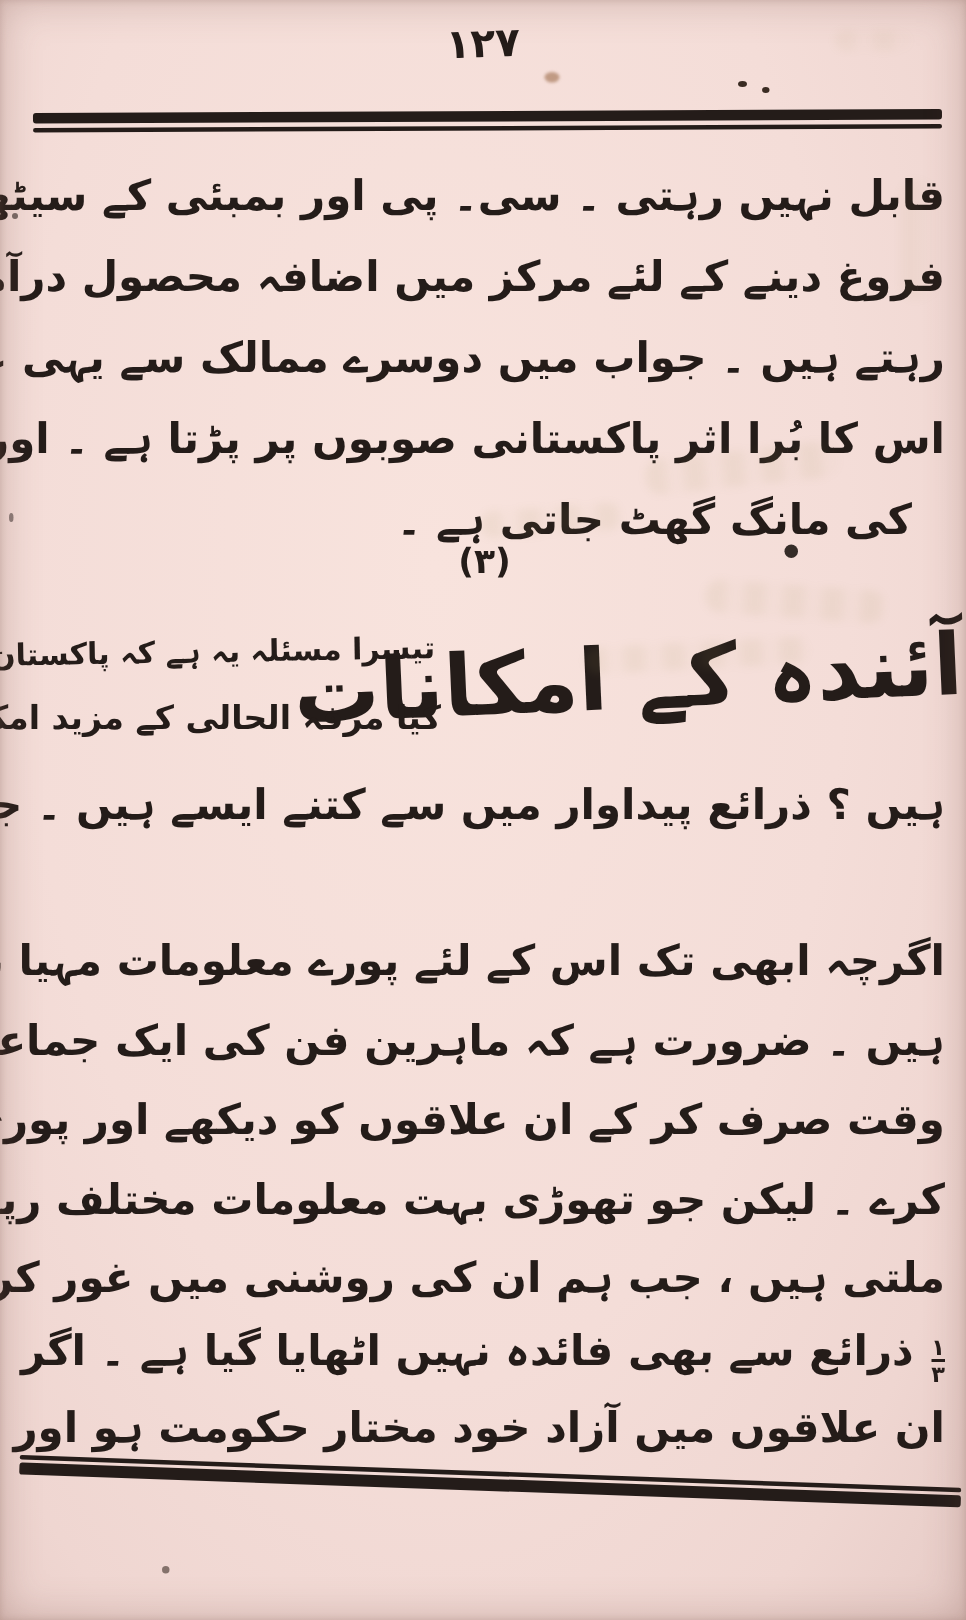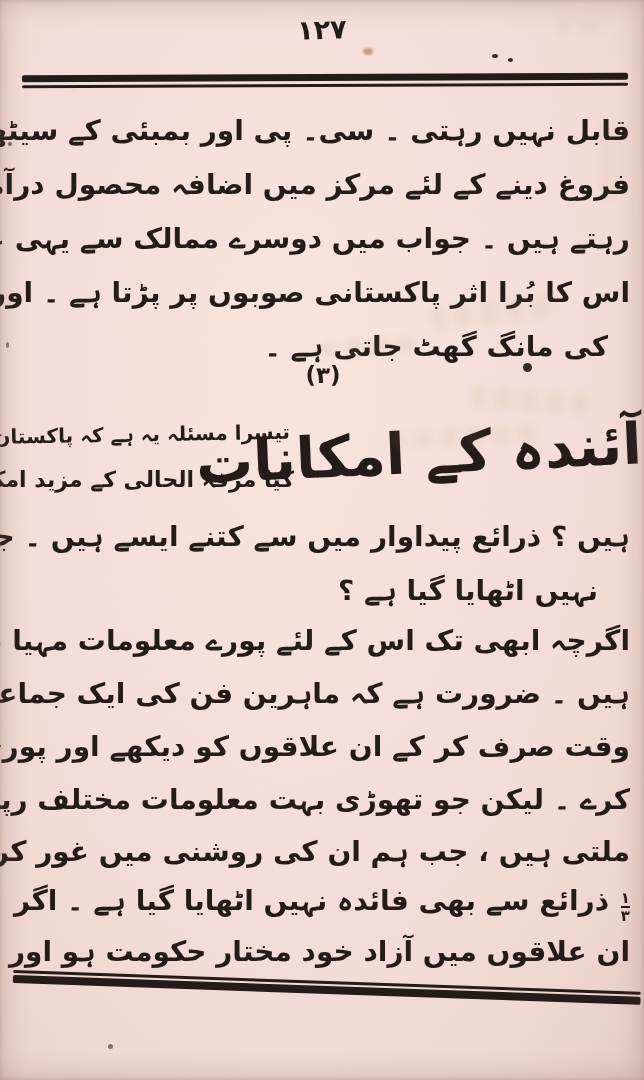--- a/index.html
+++ b/index.html
@@ -95,21 +95,20 @@
   <div class="line" style="top:268px">اس کا بُرا اثر پاکستانی صوبوں پر پڑتا ہے ۔ اور ان کی خام پیداوار</div>
   <div class="line short" style="top:322px;right:36px">کی مانگ گھٹ جاتی ہے ۔</div>
 
   <div class="section-marker">(۳)</div>
 
   <div class="heading-title">آئندہ کے امکانات</div>
   <div class="lead-line-1">تیسرا مسئلہ یہ ہے کہ پاکستان میں</div>
   <div class="lead-line-2">کیا مرفہ الحالی کے مزید امکانات</div>
 
   <div class="line" style="top:512px">ہیں ؟ ذرائع پیداوار میں سے کتنے ایسے ہیں ۔ جن سے اب تک فائدہ</div>
-  <div class="line short" style="top:566px;right:46px">نہیں اٹھایا گیا ہے ؟</div>
 
   <div class="line" style="top:616px">اگرچہ ابھی تک اس کے لئے پورے معلومات مہیا نہیں ہوسکتے</div>
   <div class="line" style="top:669px">ہیں ۔ ضرورت ہے کہ ماہرین فن کی ایک جماعت کافی توجہ اور کافی</div>
   <div class="line" style="top:722px">وقت صرف کر کے ان علاقوں کو دیکھے اور پوری معلومات مہیا</div>
   <div class="line" style="top:775px">کرے ۔ لیکن جو تھوڑی بہت معلومات مختلف رپورٹوں کے ذریعہ</div>
   <div class="line" style="top:827px">ملتی ہیں ، جب ہم ان کی روشنی میں غور کرتے ہیں تو معلوم ہوتا</div>
 
   <div class="line fraction-line" style="top:874px">
     <span class="frac">
       <span class="num">۱</span>

